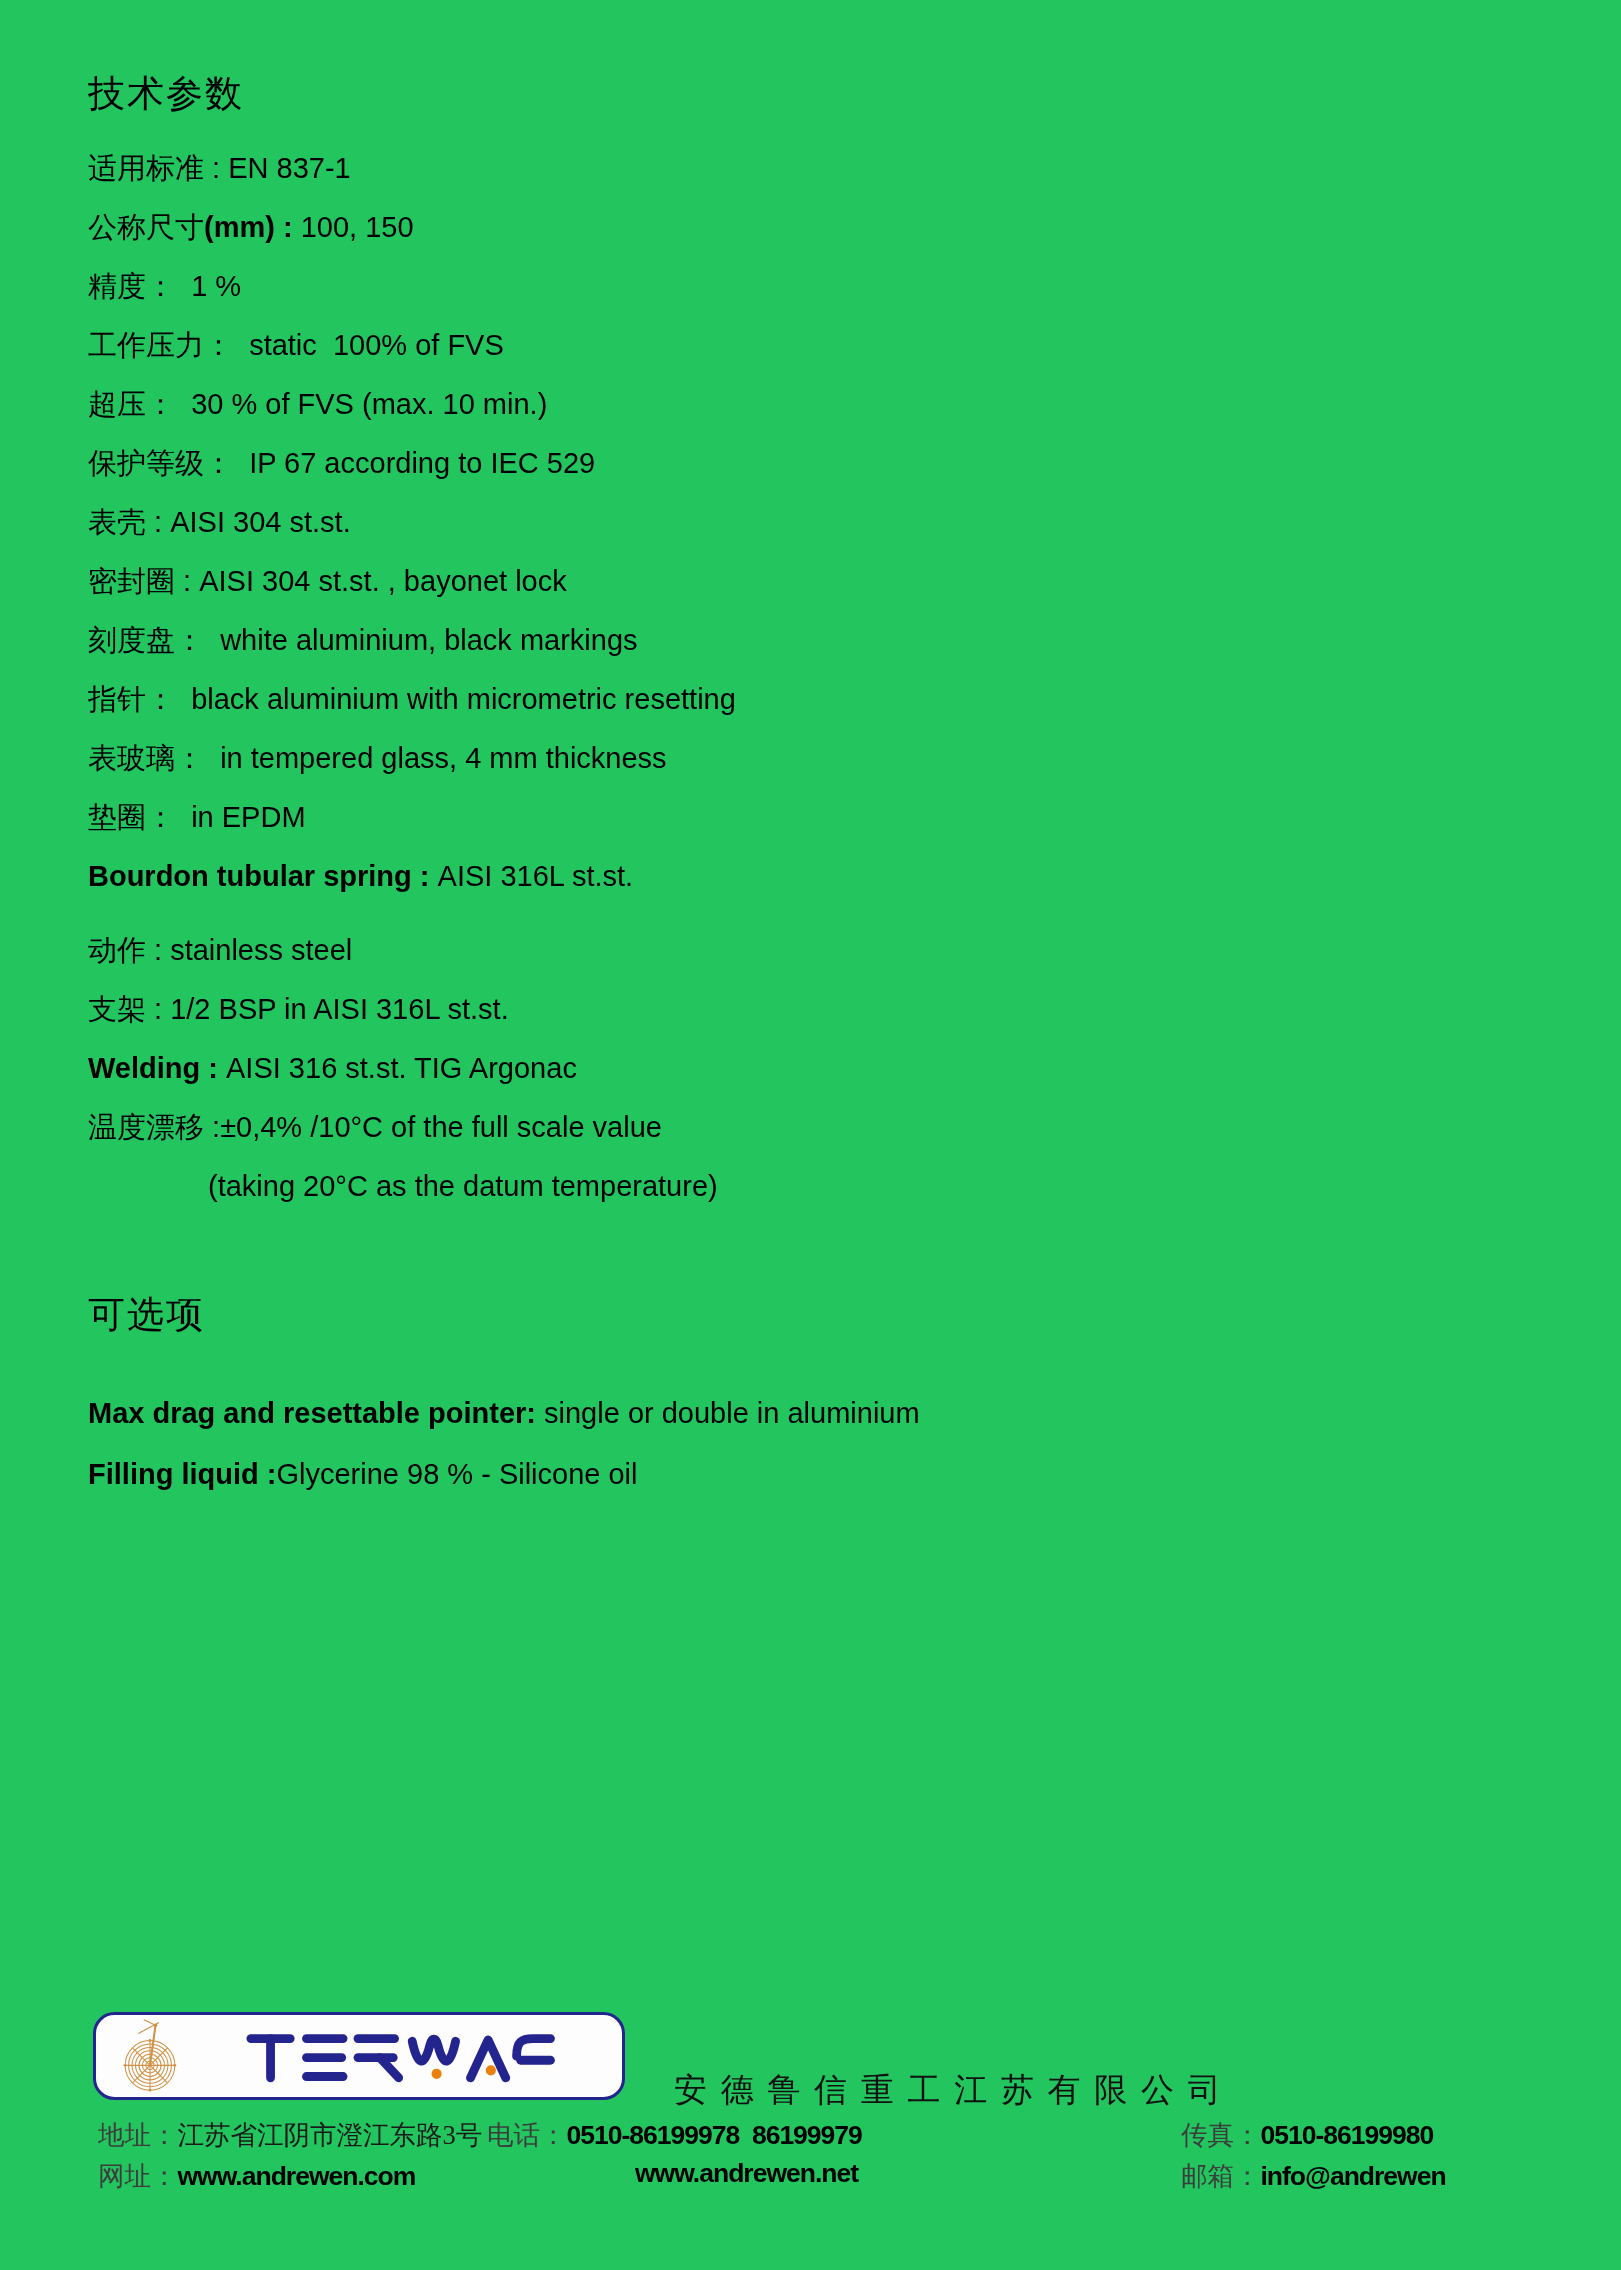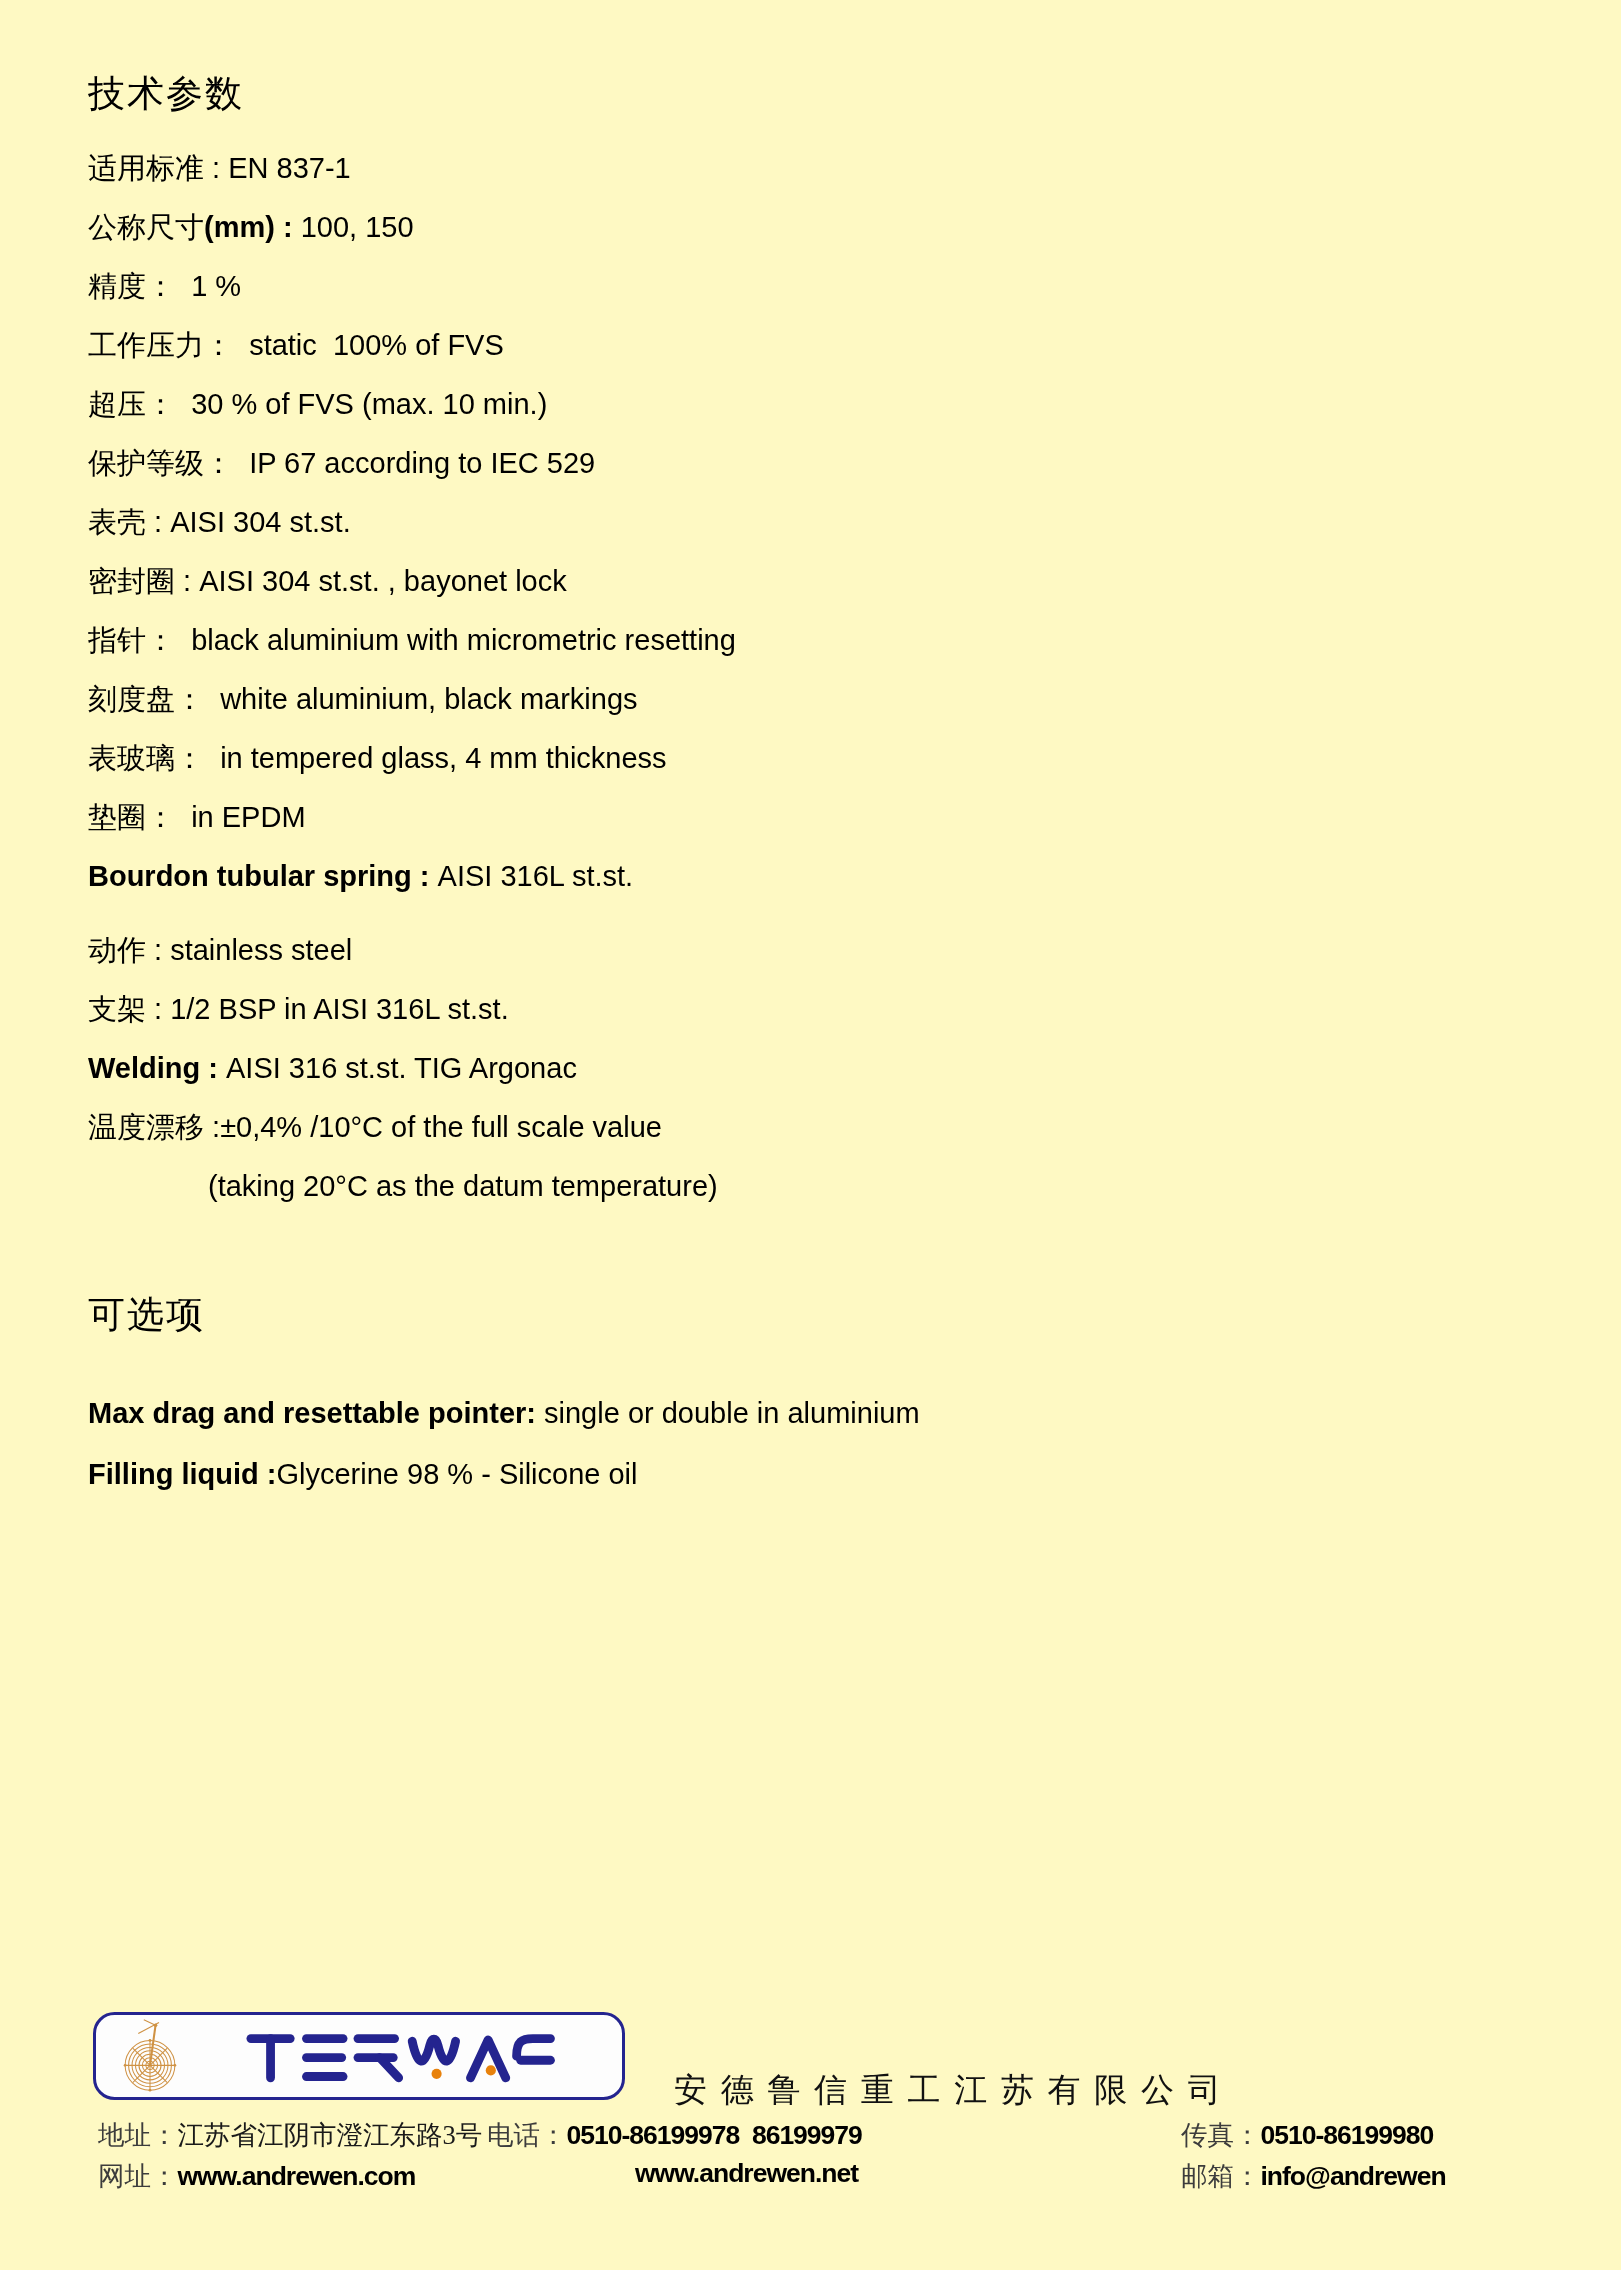--- a/index.html
+++ b/index.html
@@ -1,20 +1,20 @@
 <!DOCTYPE html>
 <html><head>
 <meta charset="utf-8">
 <style>
   html,body { margin:0; padding:0; background:#e8e8e8; }
   .page {
     position:relative;
     width:1621px; height:2270px;
     margin:0 auto;
-    background:#fef9c3;
+    background:#22c55e;
     font-family:"Liberation Sans","DejaVu Sans",sans-serif;
     color:#000;
     overflow:hidden;
   }
   .content { position:absolute; left:88px; top:69px; width:1421px; }
   .doc-title {
     font-size:37px; font-weight:400; margin:0 0 19.6px 0;
     font-family:"Liberation Serif","DejaVu Serif",serif;
     letter-spacing:2px;
   }
@@ -85,22 +85,22 @@
 
     <div id="spec-list" class="spec-list">
         <div class="spec-row"><span class="lbl">适用标准</span><span class="sep"> : </span><span class="val">EN 837-1</span></div>
         <div class="spec-row"><span class="lbl">公称尺寸</span><span class="bold">(mm)</span><span class="sep bold"> : </span><span class="val">100, 150</span></div>
         <div class="spec-row"><span class="lbl">精度</span><span class="sep">：  </span><span class="val">1 %</span></div>
         <div class="spec-row"><span class="lbl">工作压力</span><span class="sep">：  </span><span class="val">static  100% of FVS</span></div>
         <div class="spec-row"><span class="lbl">超压</span><span class="sep">：  </span><span class="val">30 % of FVS (max. 10 min.)</span></div>
         <div class="spec-row"><span class="lbl">保护等级</span><span class="sep">：  </span><span class="val">IP 67 according to IEC 529</span></div>
         <div class="spec-row"><span class="lbl">表壳</span><span class="sep"> : </span><span class="val">AISI 304 st.st.</span></div>
         <div class="spec-row"><span class="lbl">密封圈</span><span class="sep"> : </span><span class="val">AISI 304 st.st. , bayonet lock</span></div>
+        <div class="spec-row"><span class="lbl">刻度盘</span><span class="sep">：  </span><span class="val">white aluminium, black markings</span></div>
         <div class="spec-row"><span class="lbl">指针</span><span class="sep">：  </span><span class="val">black aluminium with micrometric resetting</span></div>
-        <div class="spec-row"><span class="lbl">刻度盘</span><span class="sep">：  </span><span class="val">white aluminium, black markings</span></div>
         <div class="spec-row"><span class="lbl">表玻璃</span><span class="sep">：  </span><span class="val">in tempered glass, 4 mm thickness</span></div>
         <div class="spec-row"><span class="lbl">垫圈</span><span class="sep">：  </span><span class="val">in EPDM</span></div>
         <div class="spec-row"><span class="bold">Bourdon tubular spring</span><span class="sep bold"> : </span><span class="val">AISI 316L st.st.</span></div>
         <div class="spec-row gap-before"><span class="lbl">动作</span><span class="sep"> : </span><span class="val">stainless steel</span></div>
         <div class="spec-row"><span class="lbl">支架</span><span class="sep"> : </span><span class="val">1/2 BSP in AISI 316L st.st.</span></div>
         <div class="spec-row"><span class="bold">Welding</span><span class="sep bold"> : </span><span class="val">AISI 316 st.st. TIG Argonac</span></div>
         <div class="spec-row"><span class="lbl">温度漂移</span><span class="sep"> :</span><span class="val">±0,4% /10°C of the full scale value</span></div>
         <div class="spec-row indent"><span class="val">(taking 20°C as the datum temperature)</span></div>
       </div>
 

